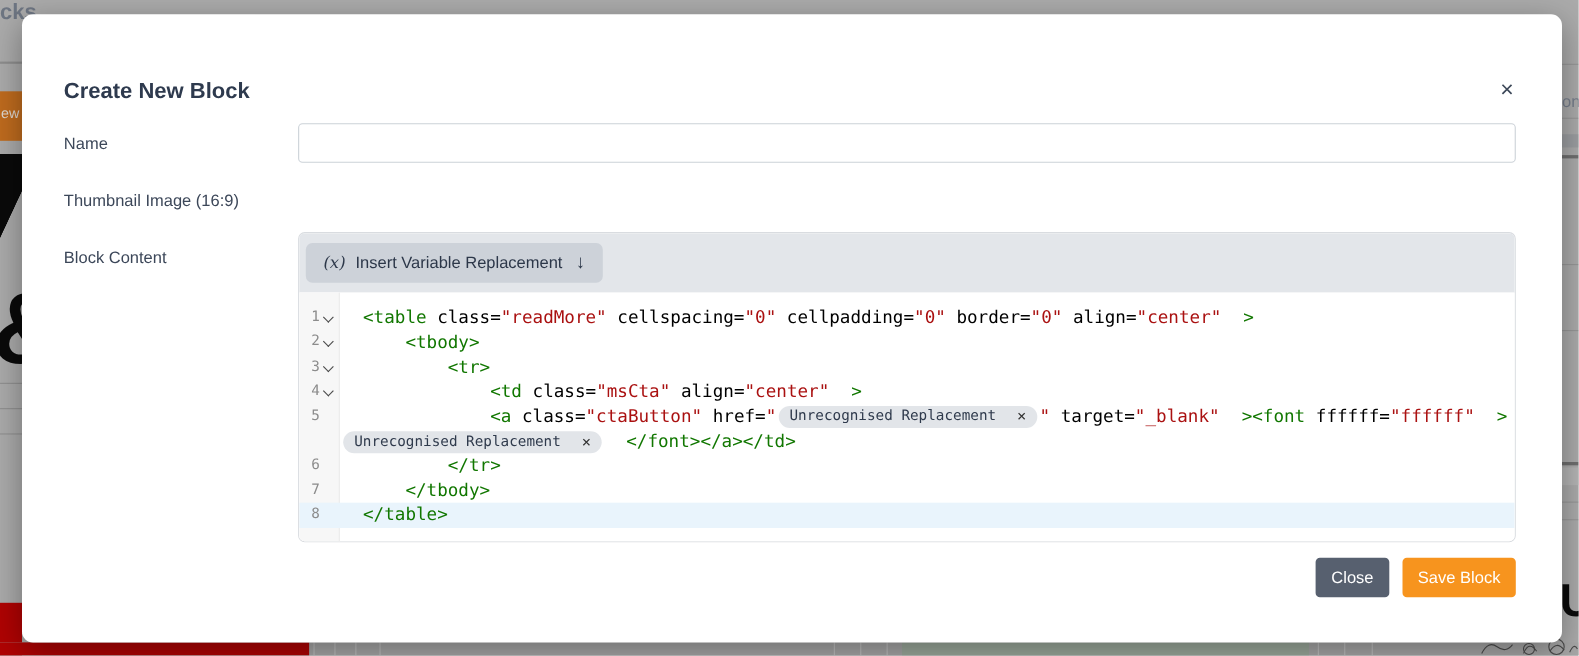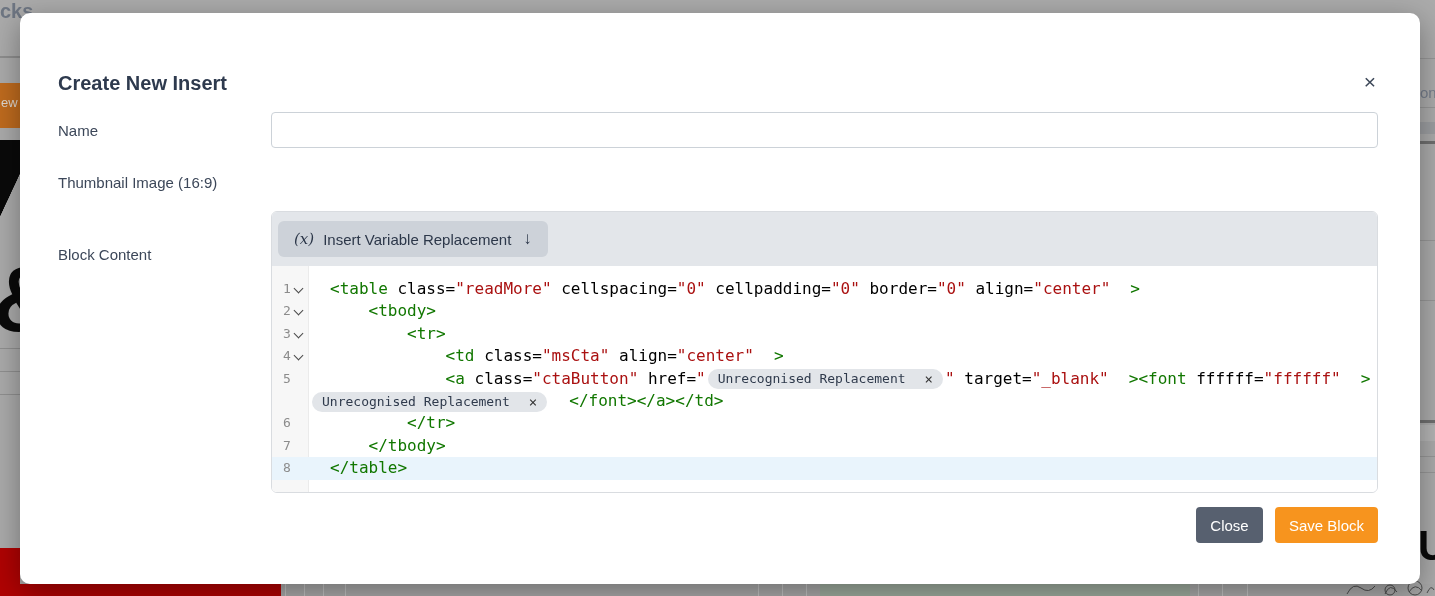--- a/index.html
+++ b/index.html
@@ -33,21 +33,21 @@
   
   .modal { position:absolute; left:20px; top:13px; width:1400px; height:571px;
            background:#ffffff; border-radius:10px; box-shadow:0 8px 30px rgba(0,0,0,.35); }
   .modal-title { position:absolute; left:38px; top:59px; font-size:20px; font-weight:bold; color:#2e3a4e; }
   .modal-close { position:absolute; left:1336px; top:55px; width:28px; height:28px; font-size:21px;
                  color:#3c4758; text-align:center; line-height:28px; cursor:pointer; }
 
   .field-label { position:absolute; left:38px; font-size:15px; color:#3c4759; }
   .lbl-name { top:109px; }
   .lbl-thumb { top:161px; }
-  .lbl-content { top:213px;margin-top:20px; }
+  .lbl-content { top:213px; }
 
   .txt-input { border:1px solid #ccd2d8; border-radius:4px; background:#fff; font-size:15px;
                color:#333; padding:0 10px; outline:none; }
   .input-name { position:absolute; left:251px; top:99px; width:1107px; height:36px; }
   .thumb-group { position:absolute; left:251px; top:149px; width:1107px; height:40px; display:flex; }
   .input-thumb { flex:1; border-radius:4px 0 0 4px; height:40px; border-right:none; }
   .library-btn { width:100px; height:40px; background:#ced3da; border:1px solid #c2c8cf;
                  border-radius:0 4px 4px 0; display:flex; align-items:center; justify-content:center;
                  gap:8px; font-size:15px; color:#2c3749; cursor:pointer; }
 
@@ -135,21 +135,21 @@
         <circle cx="45" cy="12" r="5"></circle>
         <path d="M40,16 q5,-12 12,-2"></path>
         <circle cx="70" cy="10" r="7"></circle>
         <path d="M64,14 q6,-10 13,-1"></path>
         <path d="M82,15 q4,-9 7,-3"></path>
       </g>
     </svg>
   </div>
 
   <div class="modal">
-    <div class="modal-title">Create New Insert</div>
+    <div class="modal-title">Create New Block</div>
     <div class="modal-close">×</div>
 
     <label class="field-label lbl-name">Name</label>
     <input class="txt-input input-name" type="text" placeholder="" style="">
 
     <label class="field-label lbl-thumb">Thumbnail Image (16:9)</label>
 
     <label class="field-label lbl-content">Block Content</label>
     <div class="editor">
       <div class="editor-toolbar">

